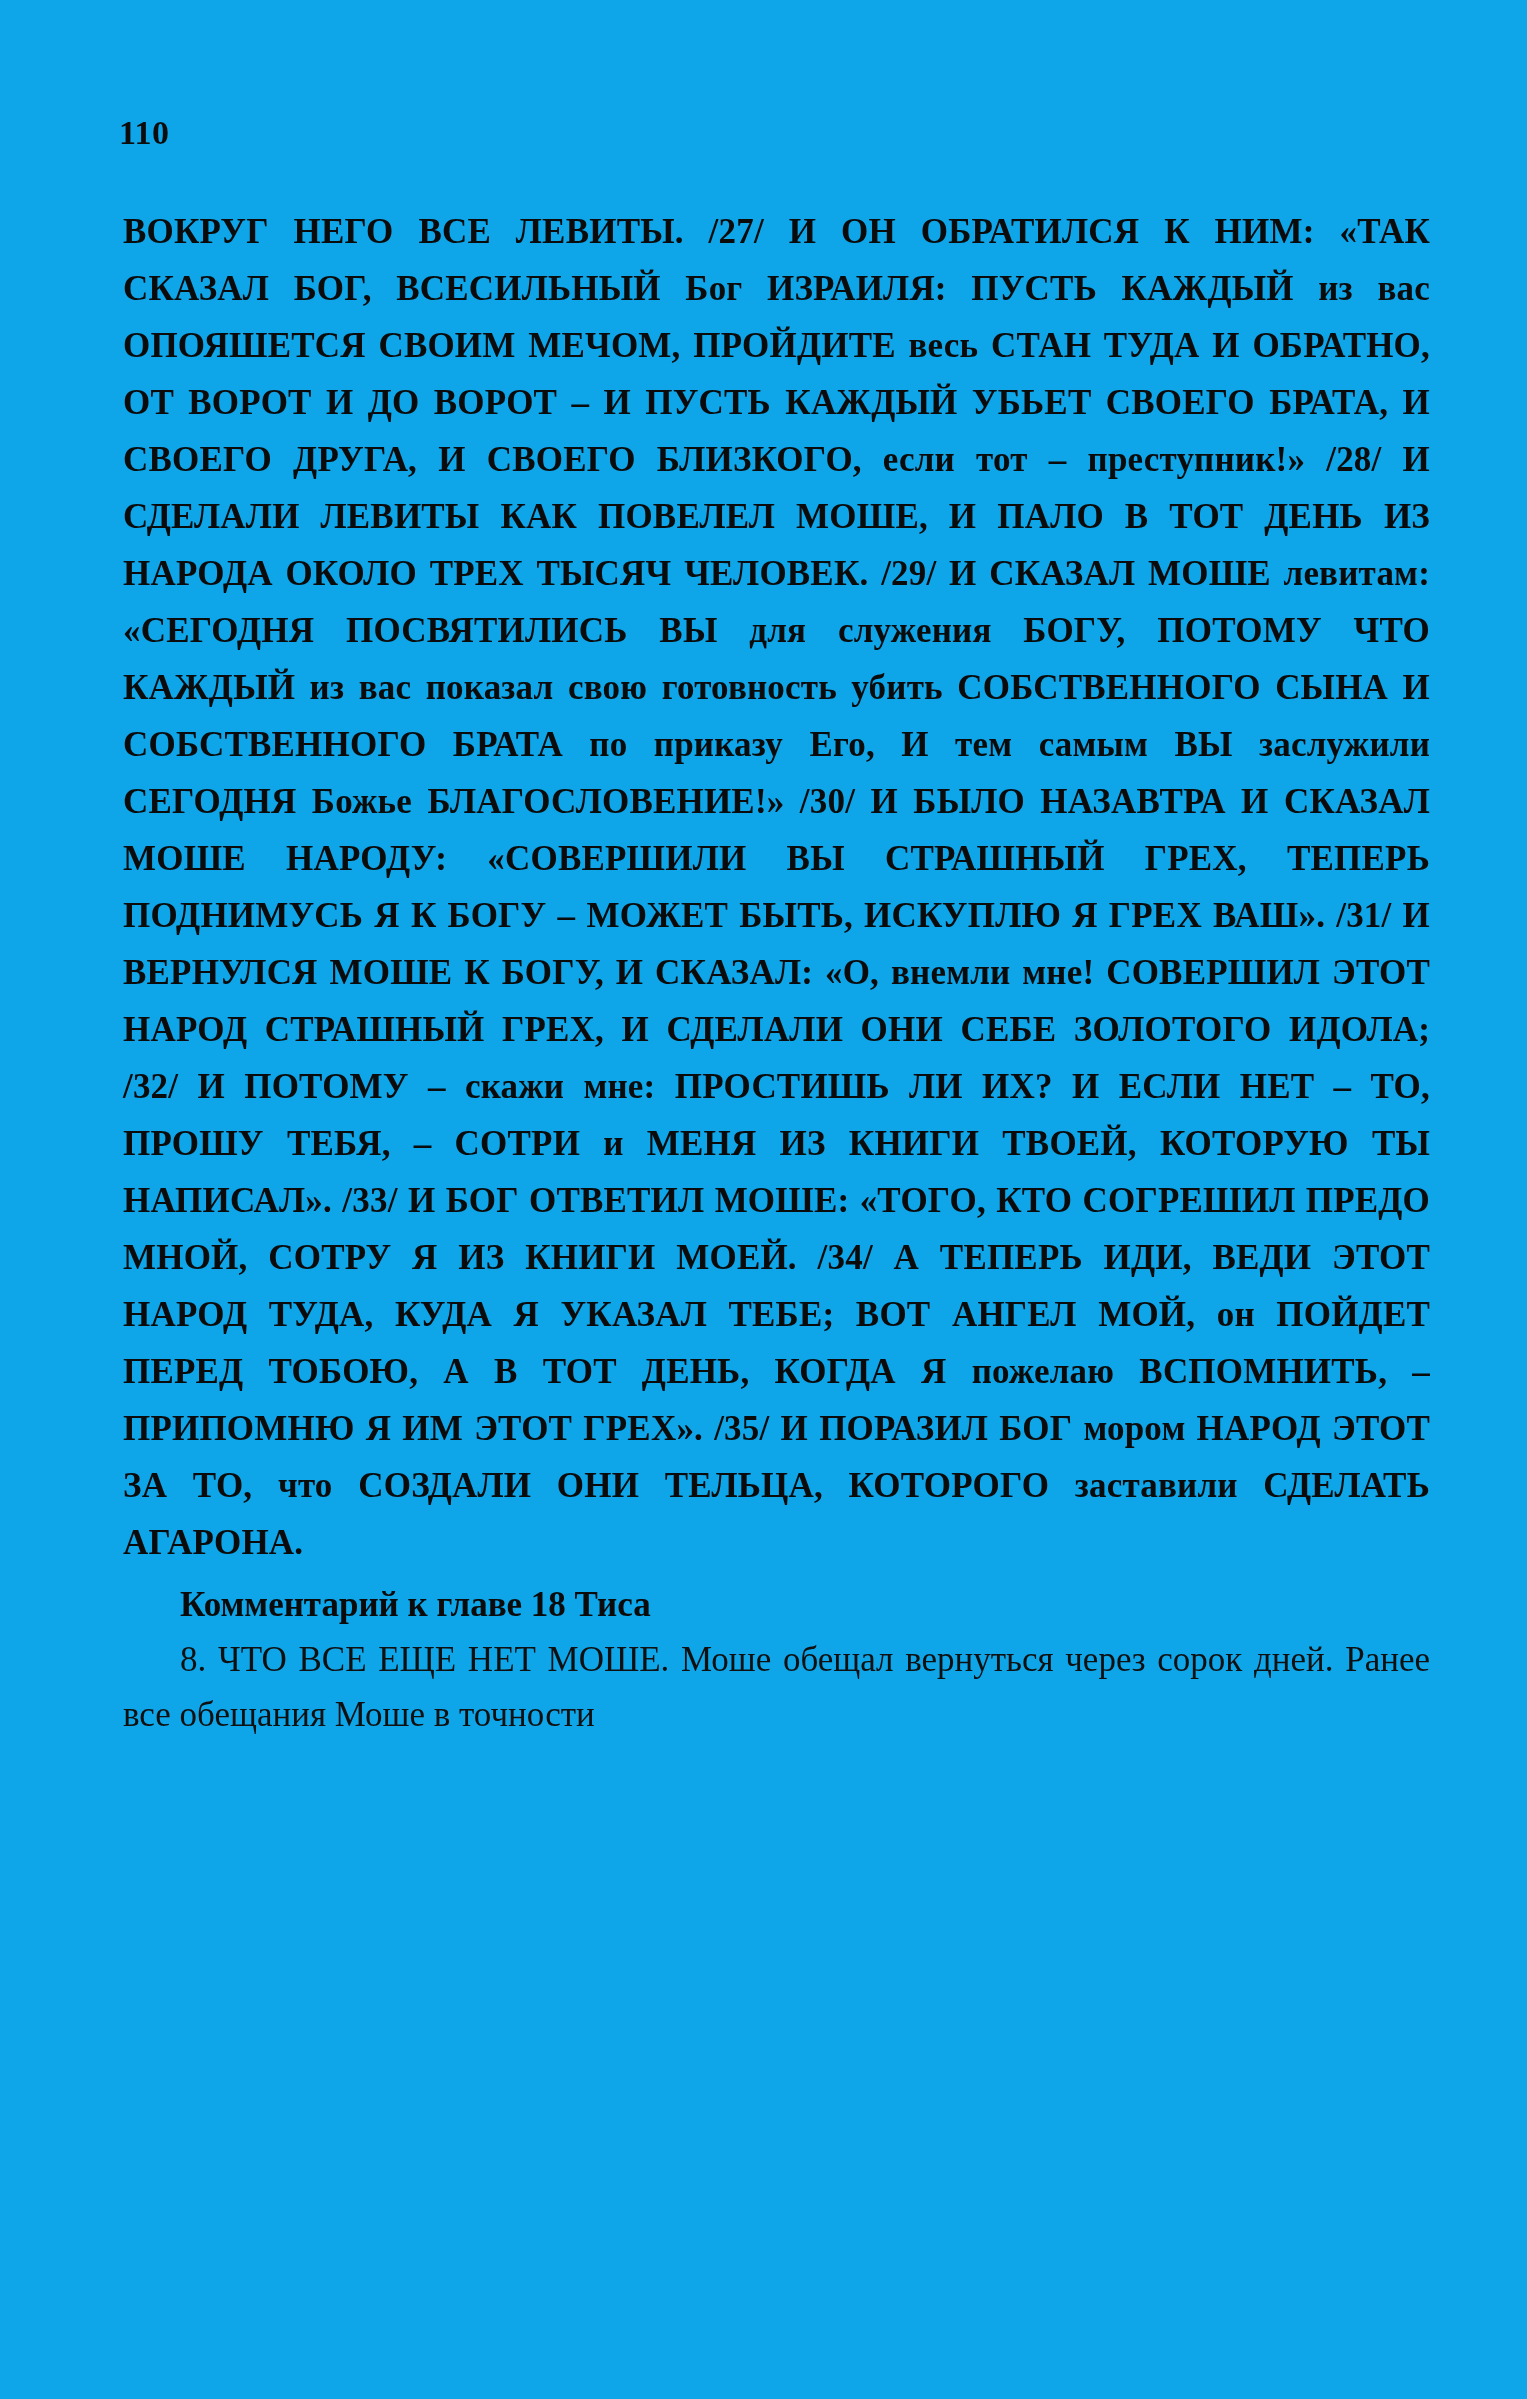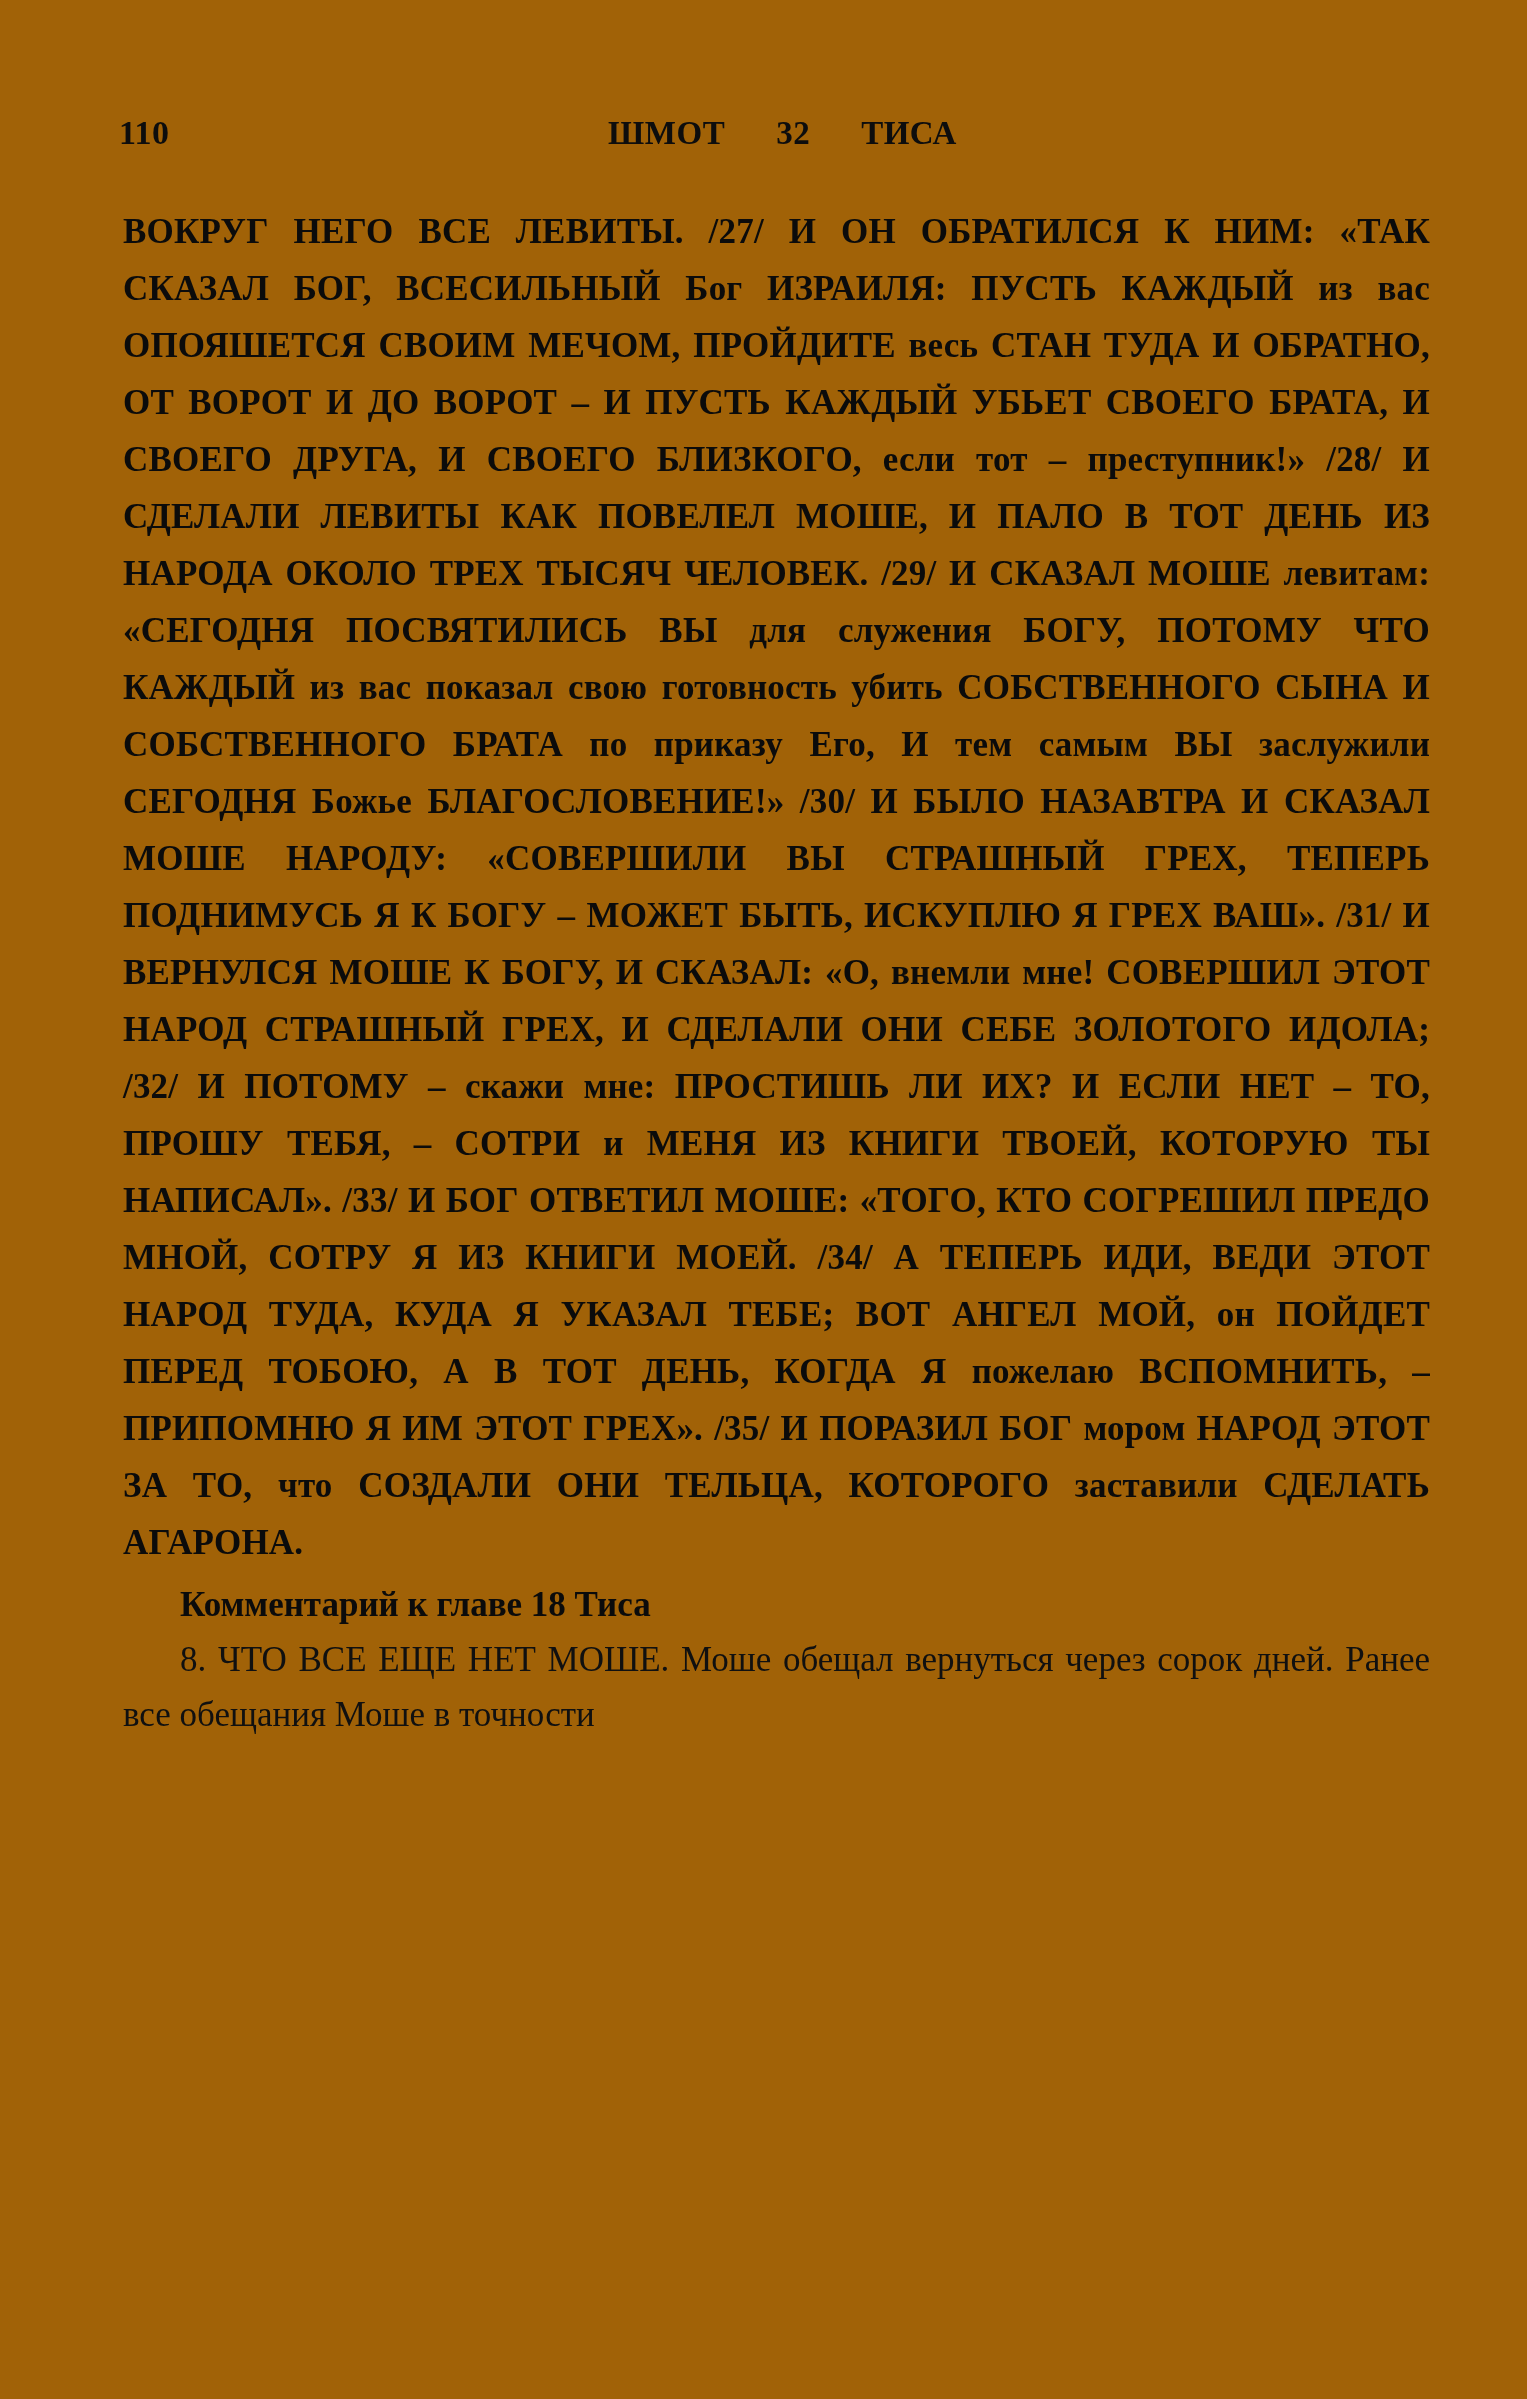--- a/index.html
+++ b/index.html
@@ -14,21 +14,21 @@
     color: #111111;
     position: relative;
     overflow: hidden;
   }
 
   .page {
     position: absolute;
     left: 0; top: 0;
     width: 1528px;
     height: 2400px;
-    background: #a16207;
+    background: #0ea5e9;
   }
 
   
   .runhead {
     position: absolute;
     left: 119px;
     top: 114px;
     width: 1297px;
     height: 50px;
     display: flex;
@@ -98,25 +98,20 @@
     text-indent: 57px;
   }
 </style>
 </head>
 <body>
 
 <div class="page">
 
   <div class="runhead">
     <div class="folio">110</div>
-    <div class="headcenter">
-      <span>ШМОТ</span>
-      <span>32</span>
-      <span>ТИСА</span>
-    </div>
   </div>
 
   <div class="textblock">
     <p class="verse">ВОКРУГ НЕГО ВСЕ ЛЕВИТЫ. /27/ И ОН ОБРАТИЛСЯ К НИМ: «ТАК СКАЗАЛ БОГ, ВСЕСИЛЬНЫЙ Бог ИЗРАИЛЯ: ПУСТЬ КАЖДЫЙ из вас ОПОЯШЕТСЯ СВОИМ МЕЧОМ, ПРОЙДИТЕ весь СТАН ТУДА И ОБРАТНО, ОТ ВОРОТ И ДО ВОРОТ – И ПУСТЬ КАЖДЫЙ УБЬЕТ СВОЕГО БРАТА, И СВОЕГО ДРУГА, И СВОЕГО БЛИЗКОГО, если тот – преступник!» /28/ И СДЕЛАЛИ ЛЕВИТЫ КАК ПОВЕЛЕЛ МОШЕ, И ПАЛО В ТОТ ДЕНЬ ИЗ НАРОДА ОКОЛО ТРЕХ ТЫСЯЧ ЧЕЛОВЕК. /29/ И СКАЗАЛ МОШЕ левитам: «СЕГОДНЯ ПОСВЯТИЛИСЬ ВЫ для служения БОГУ, ПОТОМУ ЧТО КАЖДЫЙ из вас показал свою готовность убить СОБСТВЕННОГО СЫНА И СОБСТВЕННОГО БРАТА по приказу Его, И тем самым ВЫ заслужили СЕГОДНЯ Божье БЛАГОСЛОВЕНИЕ!» /30/ И БЫЛО НАЗАВТРА И СКАЗАЛ МОШЕ НАРОДУ: «СОВЕРШИЛИ ВЫ СТРАШНЫЙ ГРЕХ, ТЕПЕРЬ ПОДНИМУСЬ Я К БОГУ – МОЖЕТ БЫТЬ, ИСКУПЛЮ Я ГРЕХ ВАШ». /31/ И ВЕРНУЛСЯ МОШЕ К БОГУ, И СКАЗАЛ: «О, внемли мне! СОВЕРШИЛ ЭТОТ НАРОД СТРАШНЫЙ ГРЕХ, И СДЕЛАЛИ ОНИ СЕБЕ ЗОЛОТОГО ИДОЛА; /32/ И ПОТОМУ – скажи мне: ПРОСТИШЬ ЛИ ИХ? И ЕСЛИ НЕТ – ТО, ПРОШУ ТЕБЯ, – СОТРИ и МЕНЯ ИЗ КНИГИ ТВОЕЙ, КОТОРУЮ ТЫ НАПИСАЛ». /33/ И БОГ ОТВЕТИЛ МОШЕ: «ТОГО, КТО СОГРЕШИЛ ПРЕДО МНОЙ, СОТРУ Я ИЗ КНИГИ МОЕЙ. /34/ А ТЕПЕРЬ ИДИ, ВЕДИ ЭТОТ НАРОД ТУДА, КУДА Я УКАЗАЛ ТЕБЕ; ВОТ АНГЕЛ МОЙ, он ПОЙДЕТ ПЕРЕД ТОБОЮ, А В ТОТ ДЕНЬ, КОГДА Я пожелаю ВСПОМНИТЬ, – ПРИПОМНЮ Я ИМ ЭТОТ ГРЕХ». /35/ И ПОРАЗИЛ БОГ мором НАРОД ЭТОТ ЗА ТО, что СОЗДАЛИ ОНИ ТЕЛЬЦА, КОТОРОГО заставили СДЕЛАТЬ АГАРОНА.</p>
     <h2 class="commentary-title">Комментарий к главе 18 Тиса</h2>
     <p class="commentary-body">8. ЧТО ВСЕ ЕЩЕ НЕТ МОШЕ. Моше обещал вернуться через сорок дней. Ранее все обещания Моше в точности</p>
   </div>
 
 </div>
 

